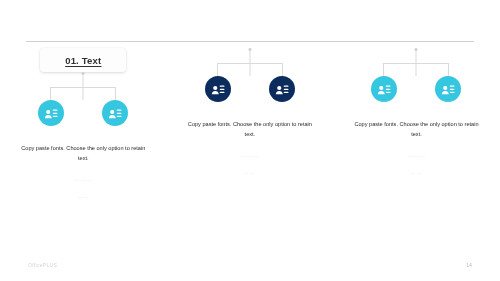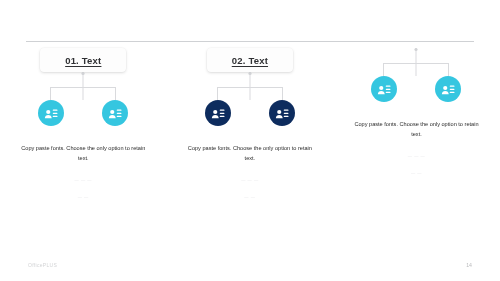--- a/index.html
+++ b/index.html
@@ -231,23 +231,20 @@
         </div>
       </div>
       <div class="body-text">Copy paste fonts. Choose the only option to retain text.</div>
       <div class="faint-lines">
         <div class="faint-line">— — —</div>
         <div class="faint-line">— —</div>
       </div>
     </div>
 
     <div class="column">
-      <div class="title-chip">
-        <span class="title-text">02. Text</span>
-      </div>
       <div class="connector">
         <div class="conn-dot"></div>
         <div class="conn-stem"></div>
         <div class="conn-bar"></div>
         <div class="conn-drop-l"></div>
         <div class="conn-drop-r"></div>
       </div>
       <div class="circle-row">
         <div class="icon-circle" style="background:#0d2c5e">
           <svg width="14" height="11" viewBox="0 0 28 22" aria-hidden="true">

